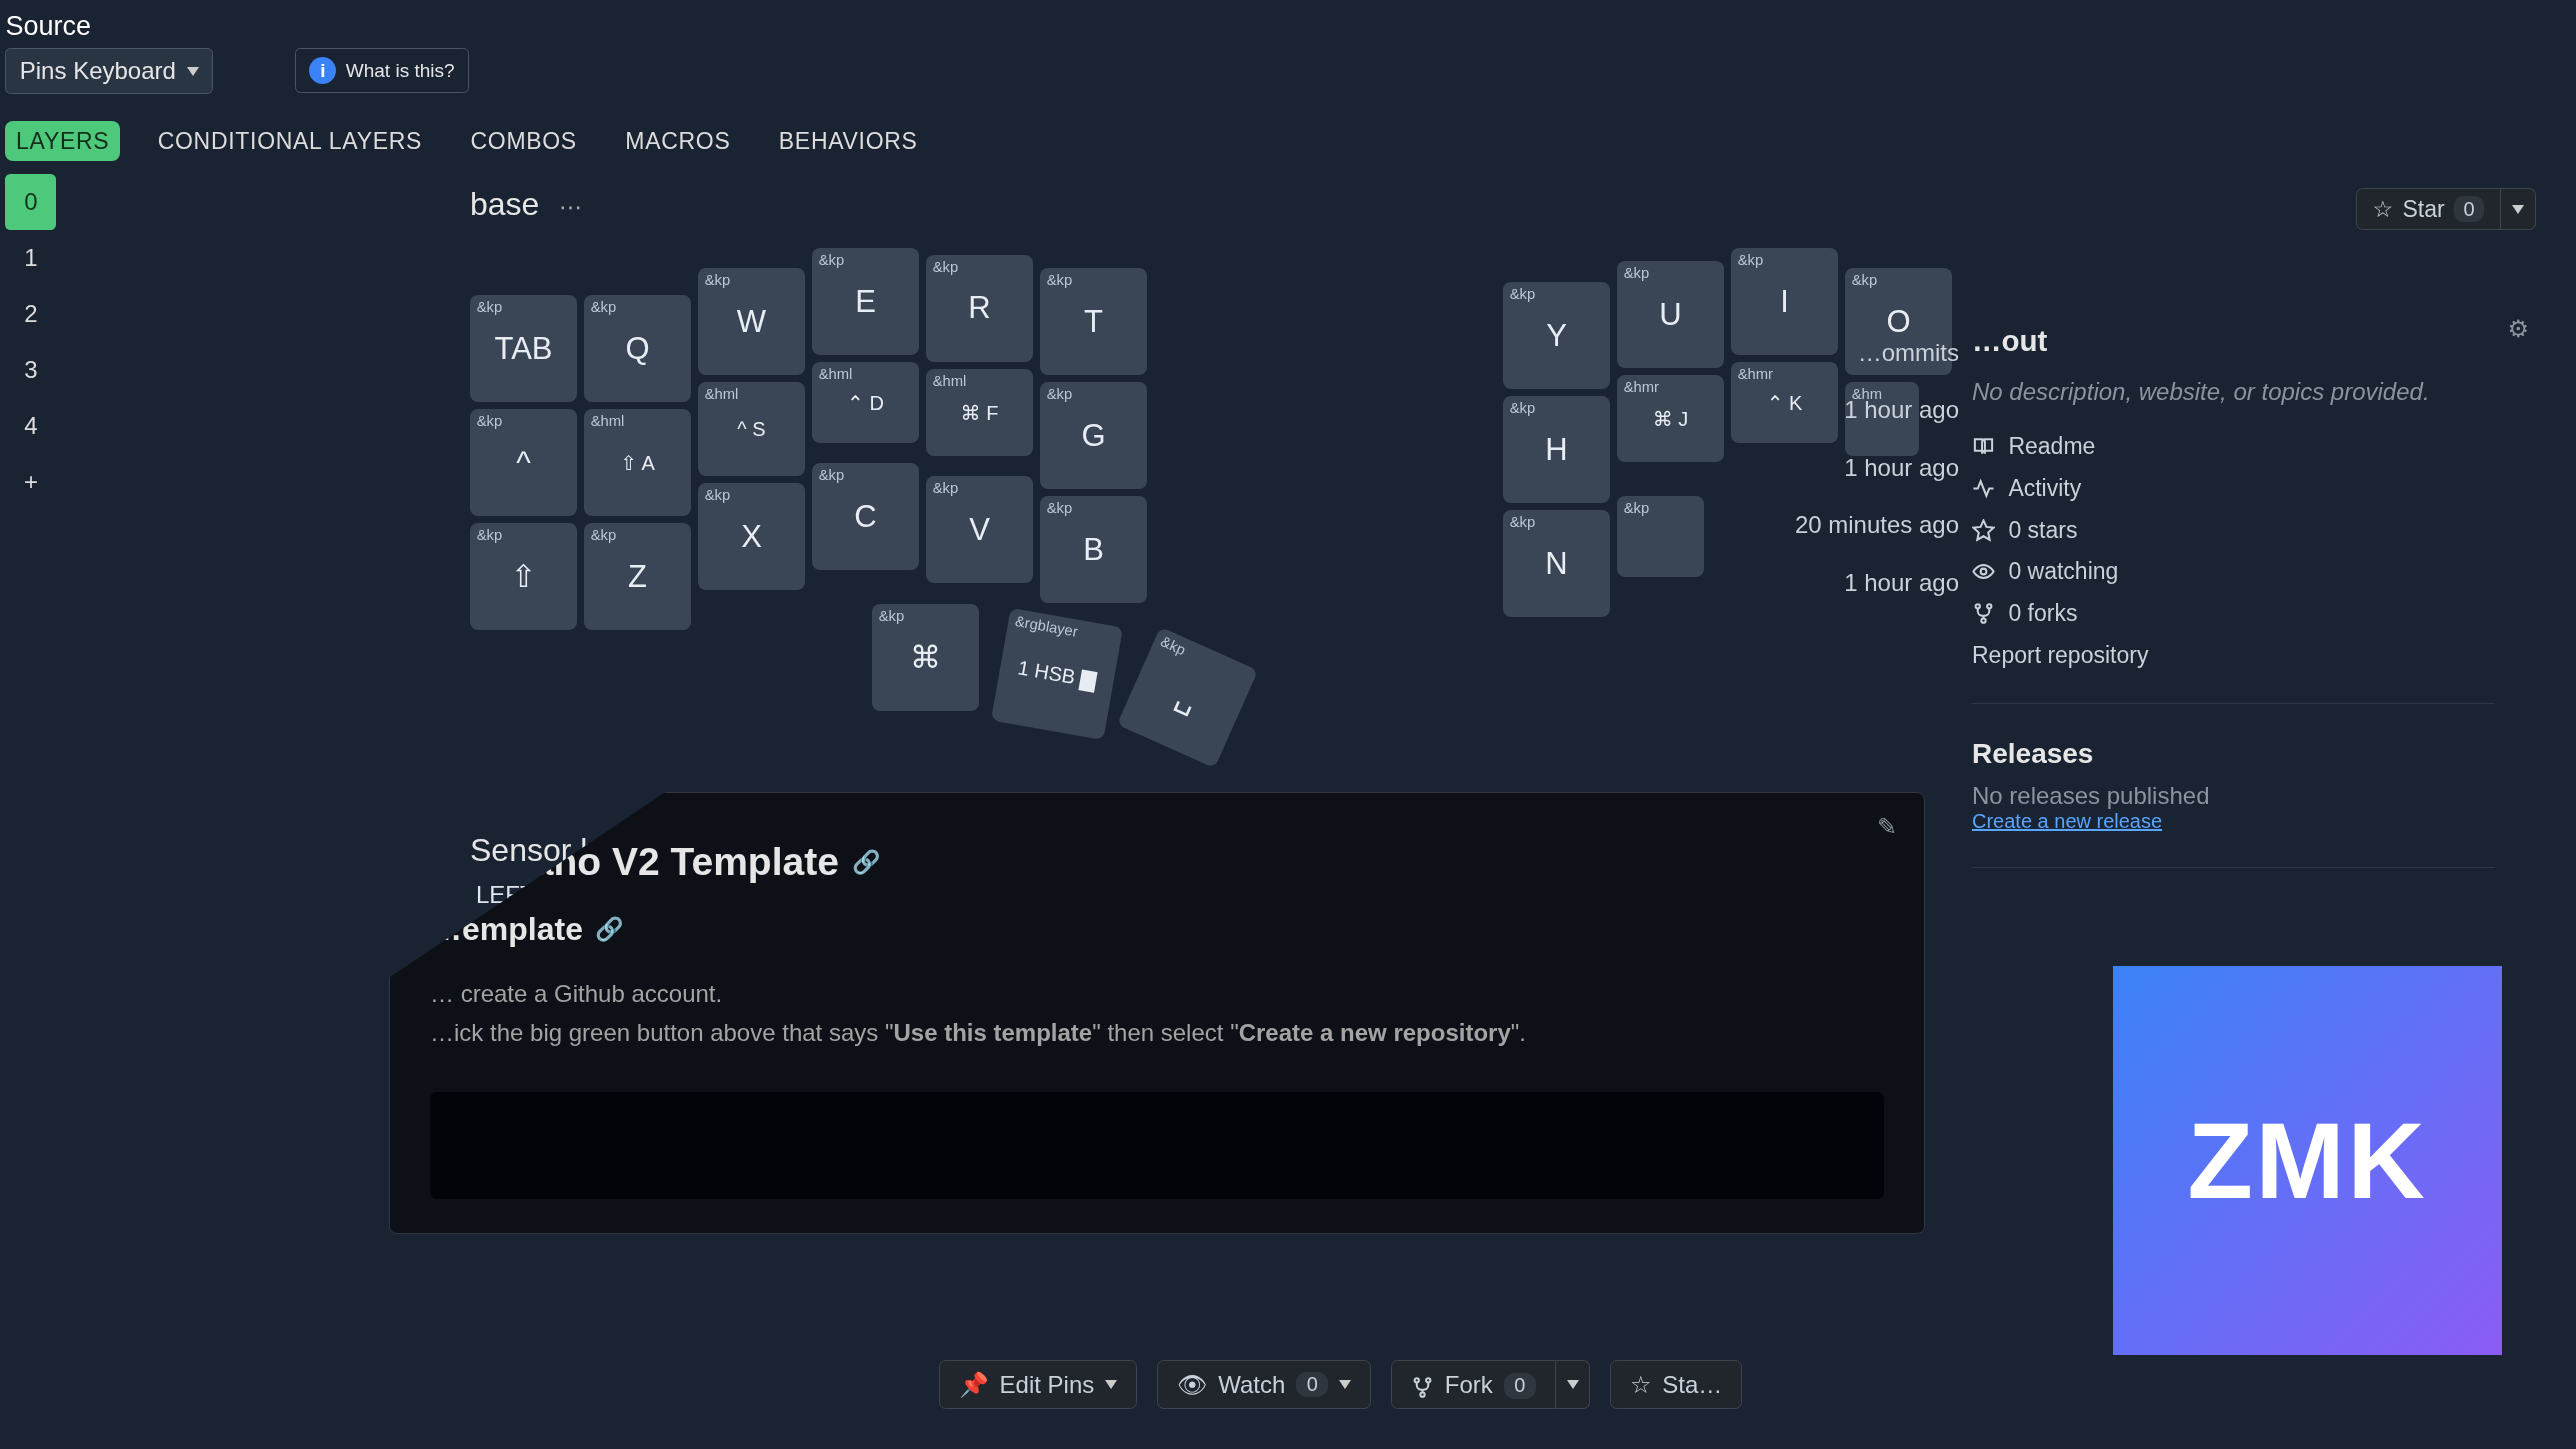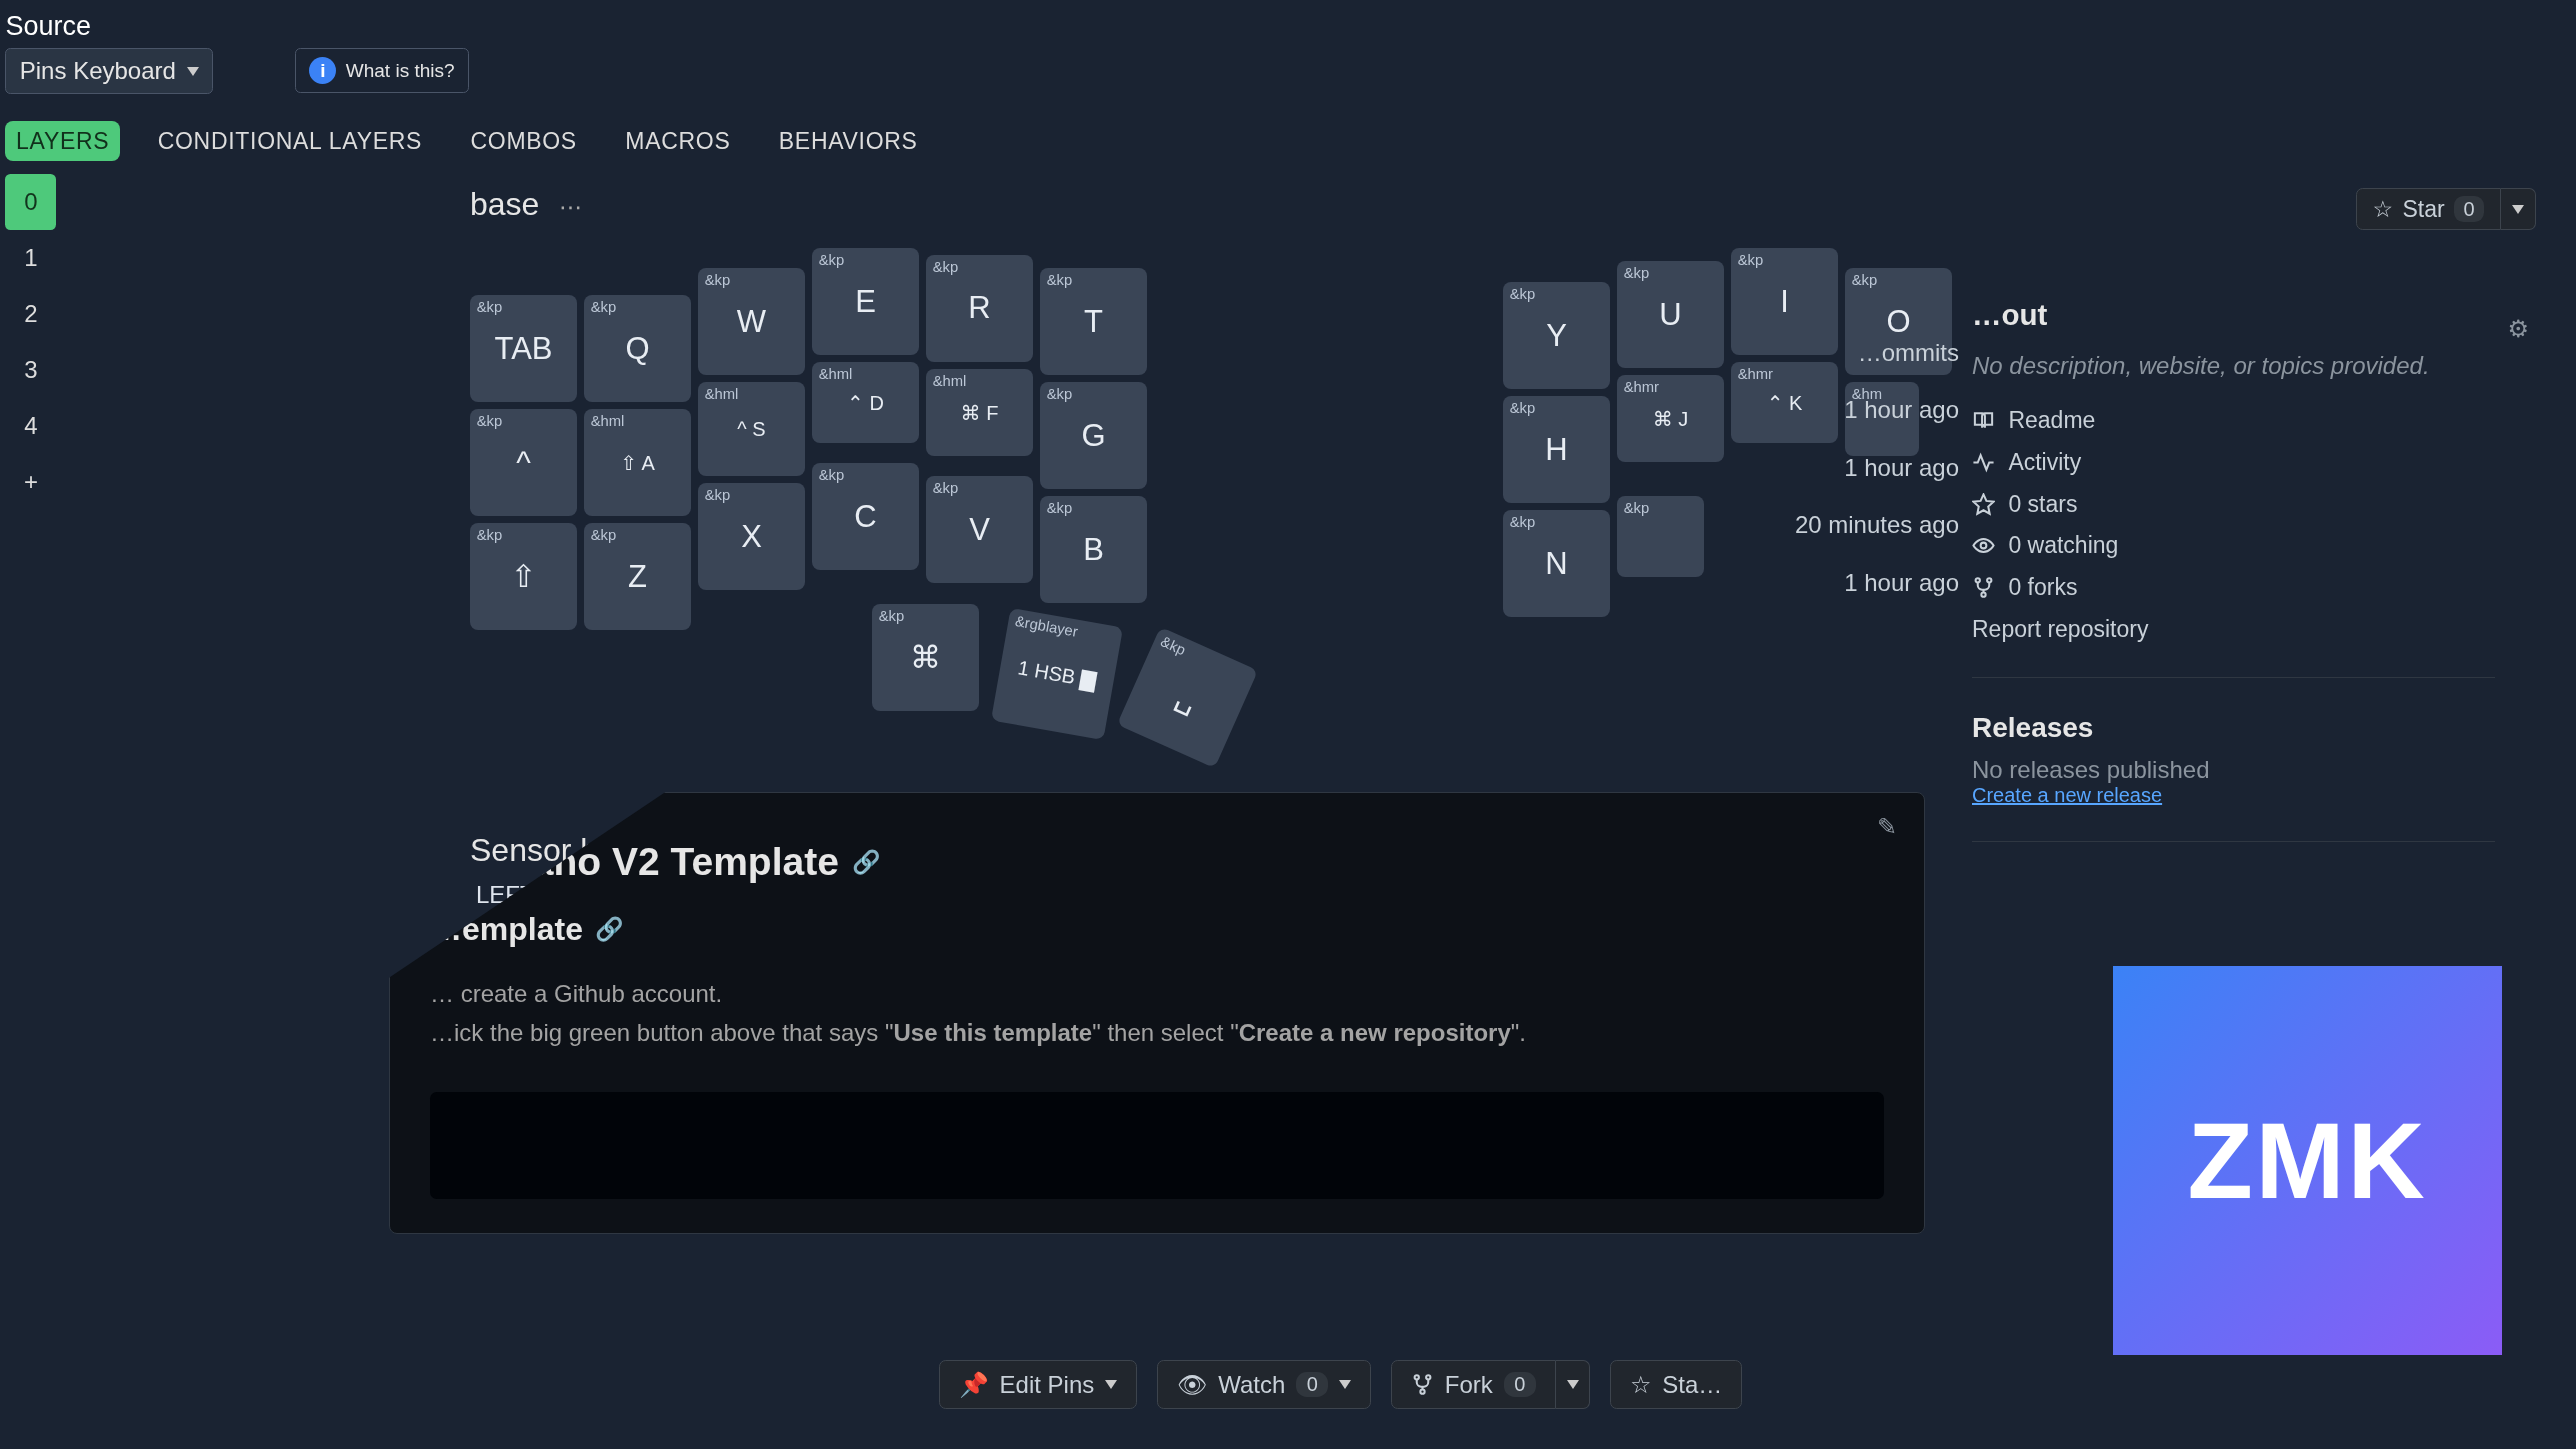--- a/index.html
+++ b/index.html
@@ -60,21 +60,21 @@
   position: absolute; right: 40px; top: 188px;
   display: flex; align-items: stretch; gap: 0;
 }
 .gh-btn {
   display: flex; align-items: center; gap: 9.4px;
   background: #21262d; border: 1.3px solid #3d444d; color: #c9d1d9;
   padding: 6.7px 16px; border-radius: 6.7px 0 0 6.7px; font-size: 23px;
 }
 .gh-count { background: #30363d; padding: 1.3px 9.4px; border-radius: 9.4px; font-size: 20px; }
 .gh-drop { background: #21262d; border: 1.3px solid #3d444d; border-left: none; width: 35px; display: flex; align-items: center; justify-content: center; border-radius: 0 6.7px 6.7px 0; }
-.about { position: absolute; right: 81px; top: 298px; width: 523px; }
+.about { position: absolute; right: 81px; top: 324px; width: 523px; }
 .about h3 { font-size: 29.5px; margin-bottom: 20px; }
 .gear { position: absolute; right: 47px; top: 315px; color: #8b949e; font-size: 24px; }
 .about .desc { color: #8b949e; font-style: italic; font-size: 24px; margin-bottom: 27px; }
 .about .row { display: flex; align-items: center; gap: 13.4px; font-size: 23px; margin: 14.8px 0; color: #c9d1d9; }
 .divider { border-top: 1.3px solid #2f3742; margin: 34px 0; }
 .releases h3, .pkgs h3 { font-size: 28px; margin-bottom: 12px; }
 .releases p, .pkgs p { color: #8b949e; font-size: 24px; }
 .releases a, .pkgs a { color: #58a6ff; font-size: 20px; text-decoration: underline; }
 .commits { position: absolute; right: 617px; top: 309px; width: 537px; text-align: right; }
 .commits .c { font-size: 24px; margin: 29.5px 0; color: #c9d1d9; }
@@ -387,21 +387,21 @@
     <span>Edit Pins</span>
     <span class="chev"></span>
   </div>
   <div class="act">
     <span>👁</span>
     <span>Watch</span>
     <span class="cnt">0</span>
     <span class="chev"></span>
   </div>
   <div style="display:flex;">
-    <div class="act" style="border-radius:6.7px 0 0 6.7px;">
+    <div class="act" style="border-radius:6.7px 0 0 6.7px;align-items:flex-end;">
       <span class="ico">
           <svg viewBox="0 0 16 16" fill="none" stroke="currentColor" stroke-width="1.4">
             <circle cx="4" cy="3" r="1.5"></circle>
             <circle cx="12" cy="3" r="1.5"></circle>
             <circle cx="8" cy="13" r="1.5"></circle>
             <path d="M4 4.5v2a3 3 0 003 3h2a3 3 0 003-3v-2M8 9.5v2"></path>
           </svg>
         </span>
       <span>Fork</span>
       <span class="cnt">0</span>

